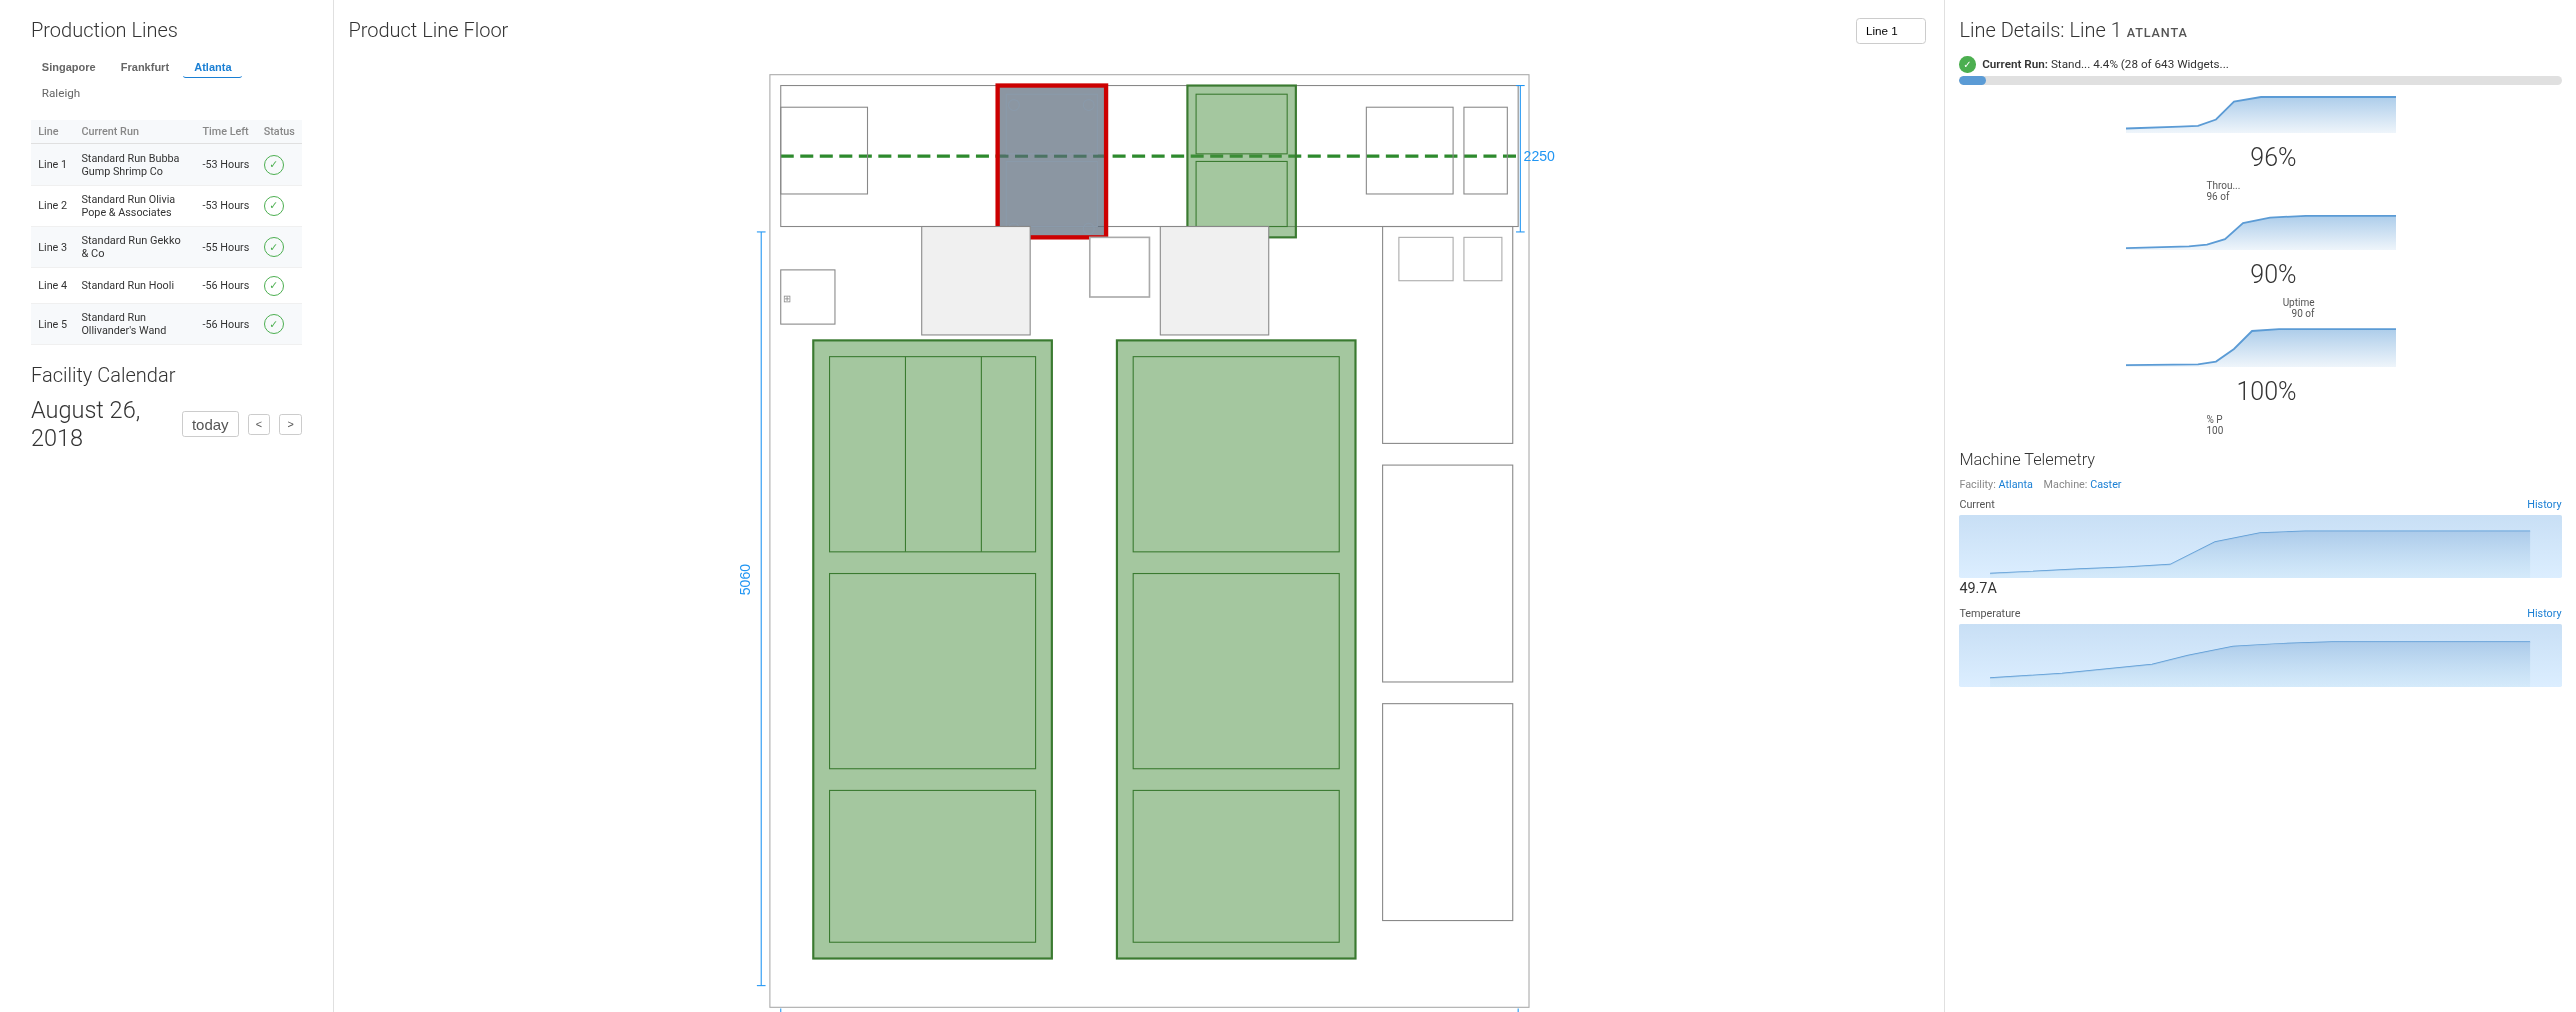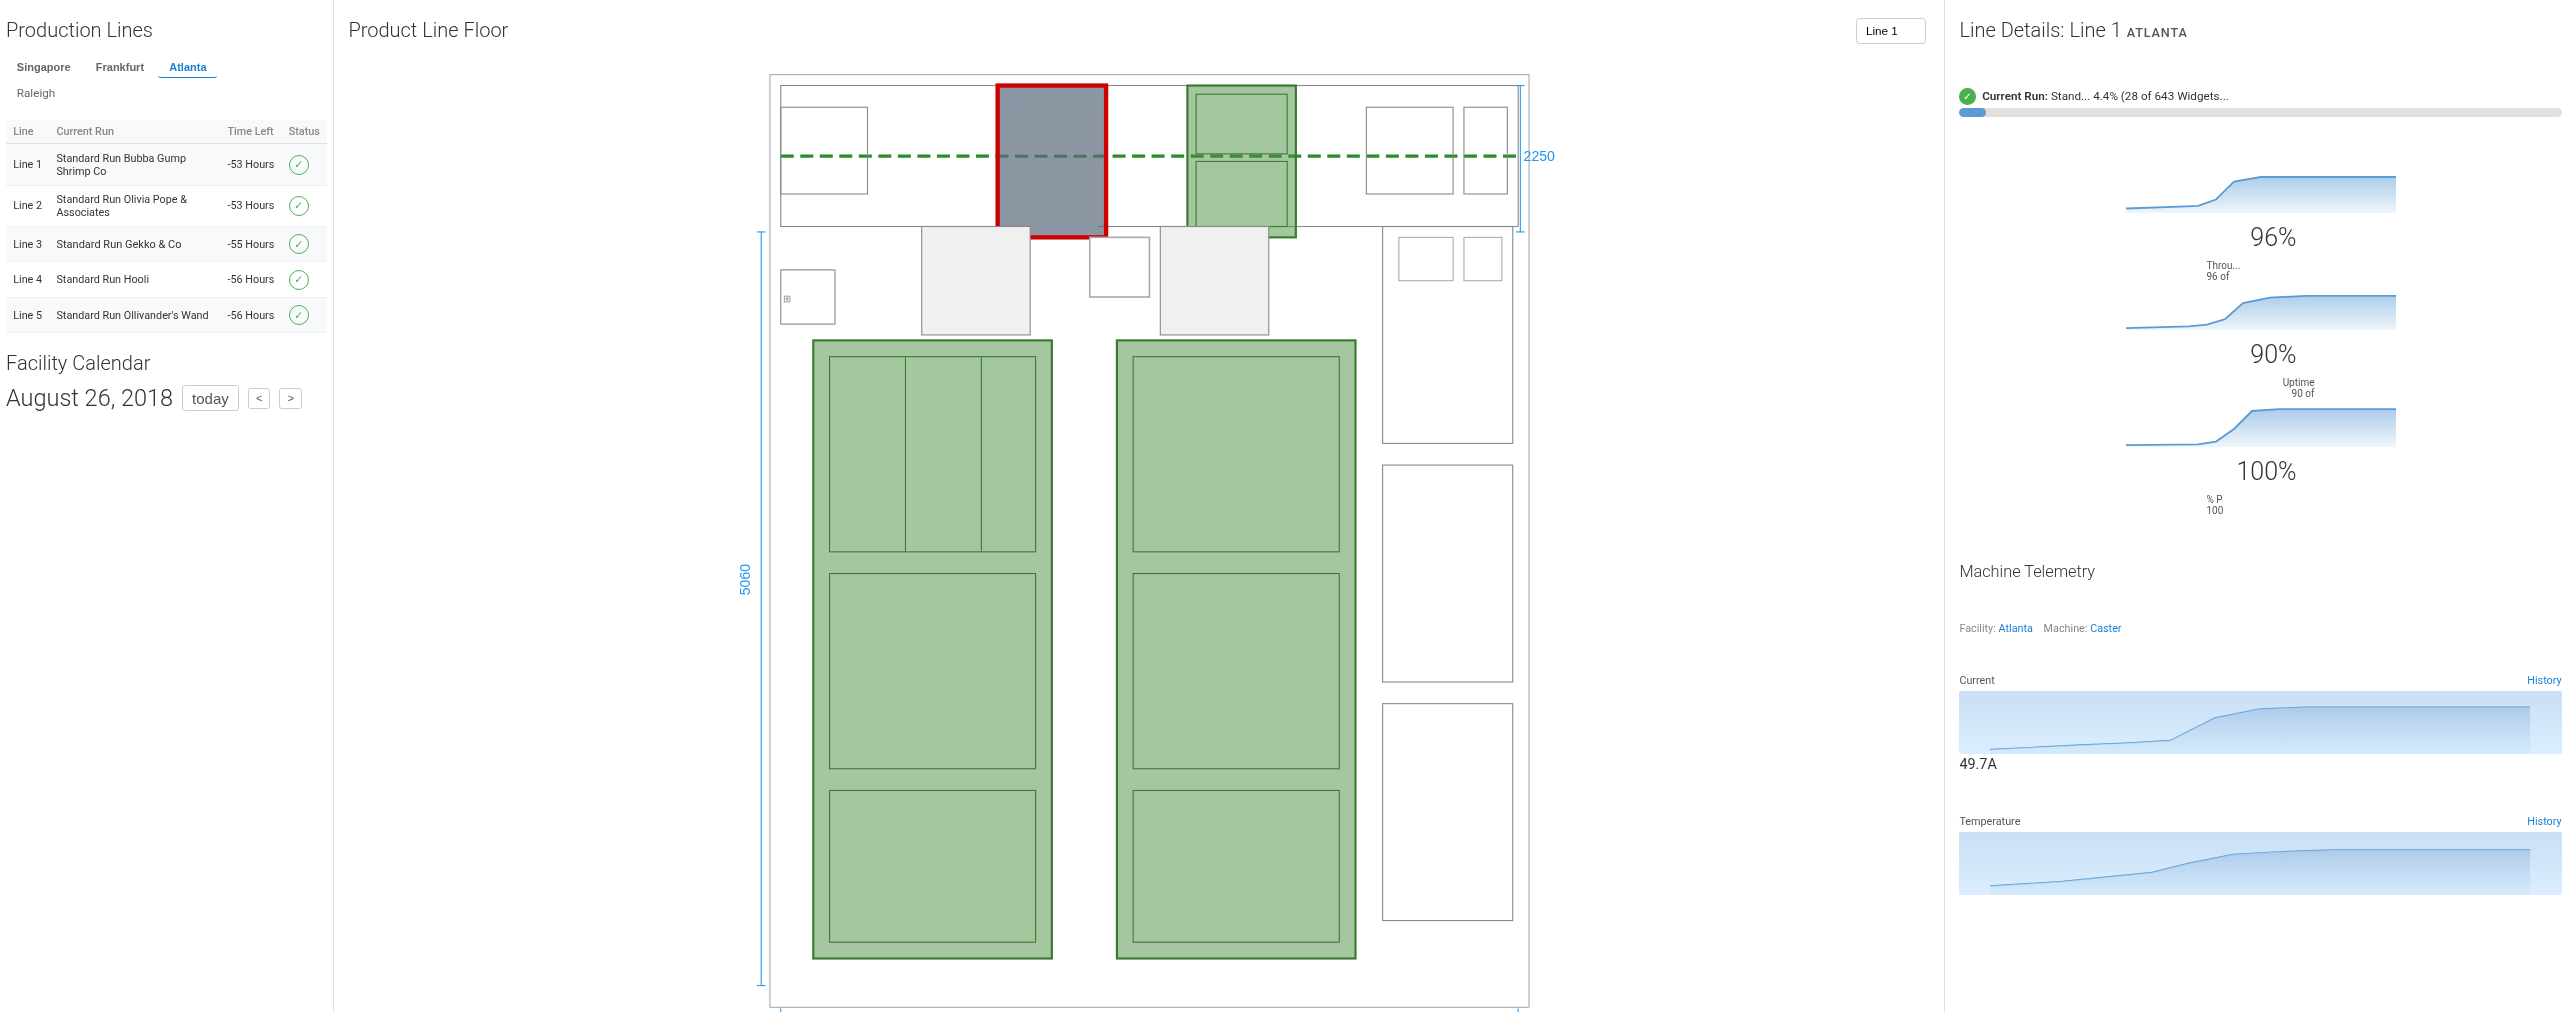--- a/index.html
+++ b/index.html
@@ -10,21 +10,21 @@
       font-size: 11.7px;
       display: flex;
       width: 2576px;
       height: 1012px;
       overflow: hidden;
     }
 
     
     .left-panel {
       width: 334px;
-      padding: 18px 6px;
+      padding: 18px 31px;
       border-right: 0.9px solid #e0e0e0;
       display: flex;
       flex-direction: column;
       flex-shrink: 0;
     }
     .section-title {
       font-size: 20px;
       font-weight: 300;
       color: #333;
       margin-bottom: 14.4px;
@@ -160,37 +160,36 @@
 
     
     .right-panel {
       width: 632px;
       padding: 18px 14.4px;
       border-left: 0.9px solid #e0e0e0;
       display: flex;
       flex-direction: column;
       flex-shrink: 0;
       overflow-y: auto;
-      gap: 32px;
     }
     .details-title {
       font-size: 20px;
       font-weight: 300;
       color: #333;
       margin-bottom: 14.4px;
     }
     .details-title span.city {
       font-size: 12.6px;
       font-weight: 500;
       color: #555;
       text-transform: uppercase;
       letter-spacing: 0.9px;
     }
     .current-run-bar {
-      margin-bottom: 19px;
+      margin-bottom: 3px;
     }
     .current-run-label {
       font-size: 11.7px;
       margin-bottom: 3.6px;
     }
     .current-run-label .label {
       font-weight: 600;
     }
     .progress-bar-outer {
       height: 9px;

